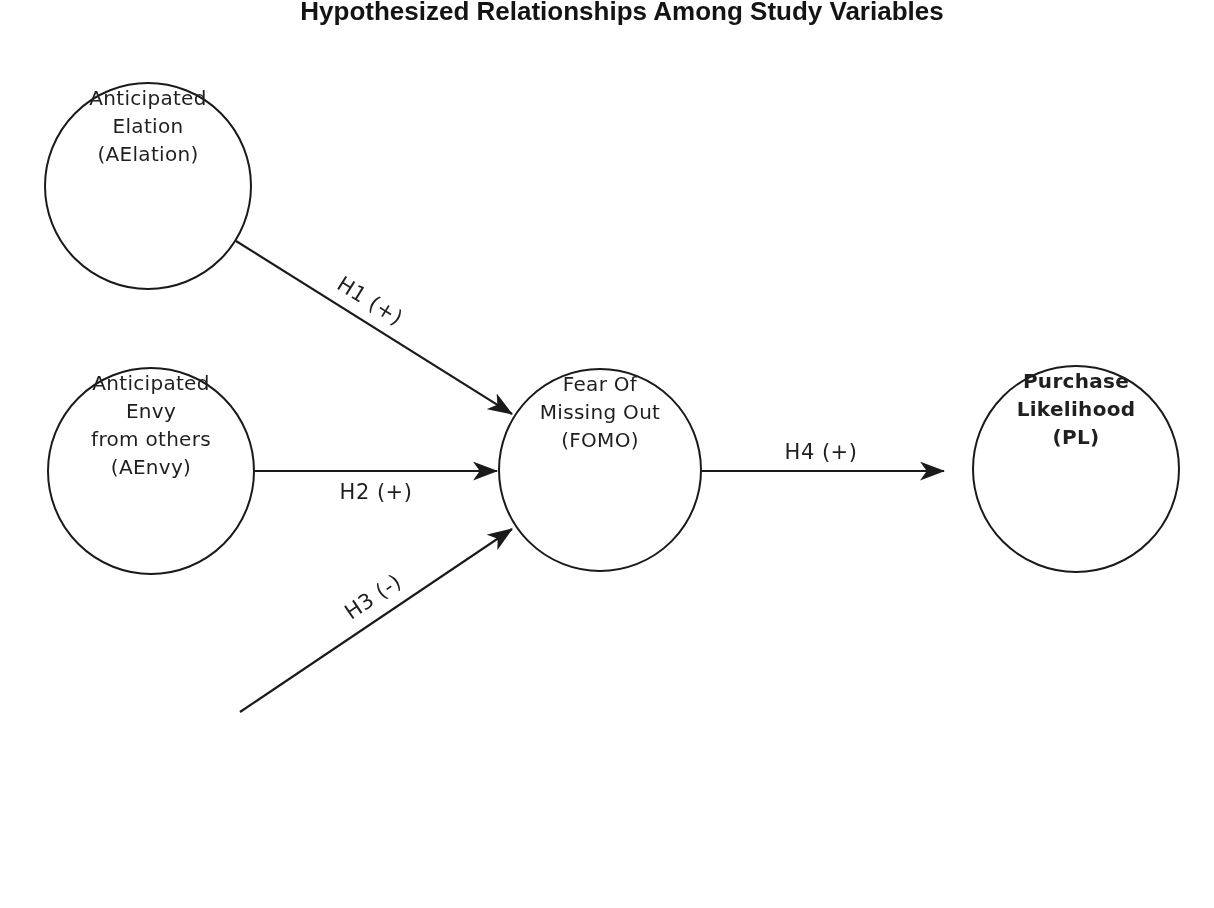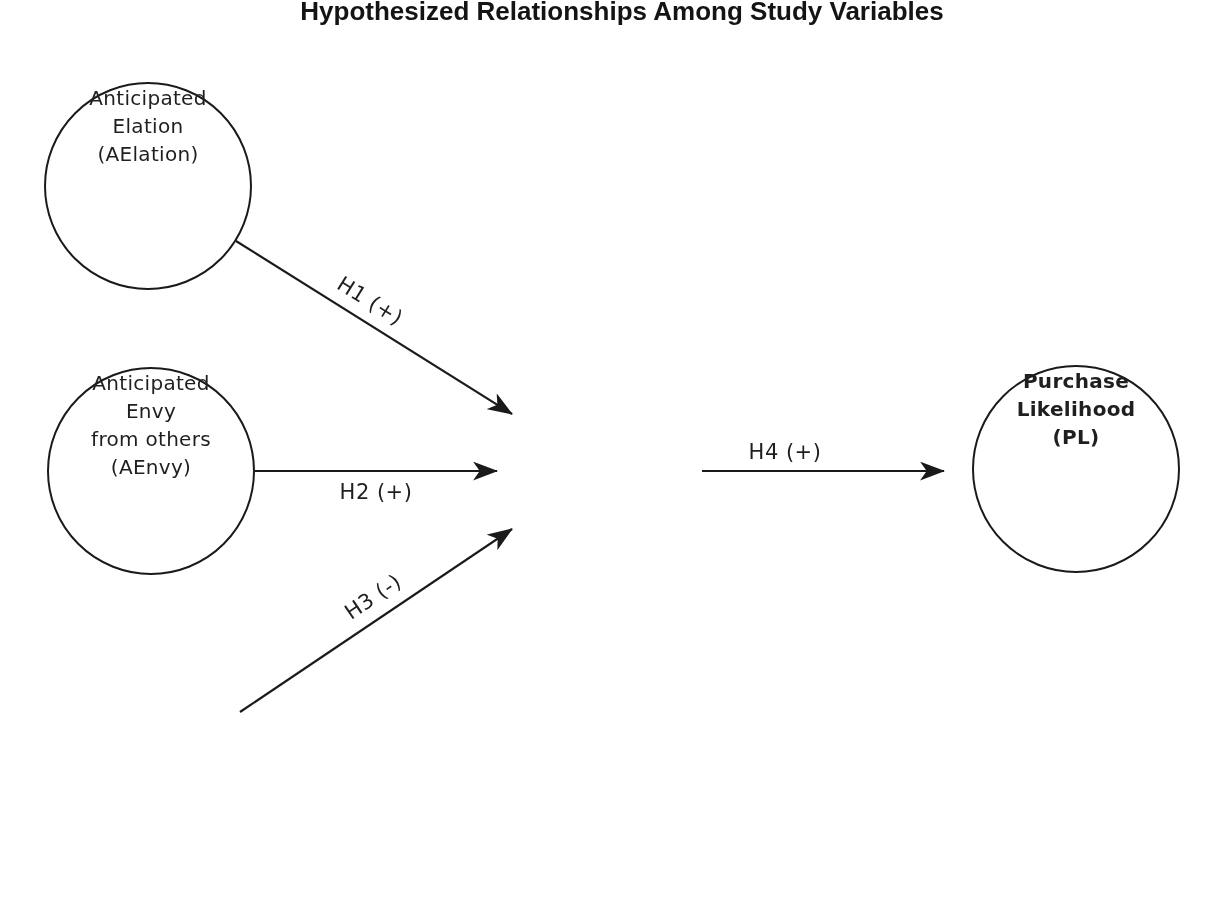--- a/index.html
+++ b/index.html
@@ -60,21 +60,21 @@
   .edge-label {
     position: absolute;
     font-size: 21px;
     letter-spacing: 0.5px;
     white-space: nowrap;
     color: #1f1f1f;
   }
   #label-h1 { left: 370px; top: 301px; transform: translate(-50%,-50%) rotate(32deg); }
   #label-h2 { left: 376px; top: 452px; transform: translate(-50%,-50%); margin-top: 40px; }
   #label-h3 { left: 373px; top: 597px; transform: translate(-50%,-50%) rotate(-34deg); }
-  #label-h4 { left: 785px; top: 452px; transform: translate(-50%,-50%); }
+  #label-h4 { left: 821px; top: 452px; transform: translate(-50%,-50%); }
 </style>
 </head>
 <body>
 
 <div class="canvas">
 
   <h1 class="title">Hypothesized Relationships Among Study Variables</h1>
 
   <svg class="arrows" width="1214" height="908" viewBox="0 0 1214 908">
     <defs>
@@ -95,20 +95,25 @@
   </div>
 
   <div class="node" id="node-aenvy">
     <span class="node-label">Anticipated
 Envy
 from others
 (AEnvy)</span>
   </div>
 
 
+  <div class="node" id="node-fomo">
+    <span class="node-label">Fear Of
+Missing Out
+(FOMO)</span>
+  </div>
 
   <div class="node" id="node-pl">
     <span class="node-label">Purchase
 Likelihood
 (PL)</span>
   </div>
 
   <div class="edge-label" id="label-h1">H1 (+)</div>
   <div class="edge-label" id="label-h2">H2 (+)</div>
   <div class="edge-label" id="label-h3">H3 (-)</div>

